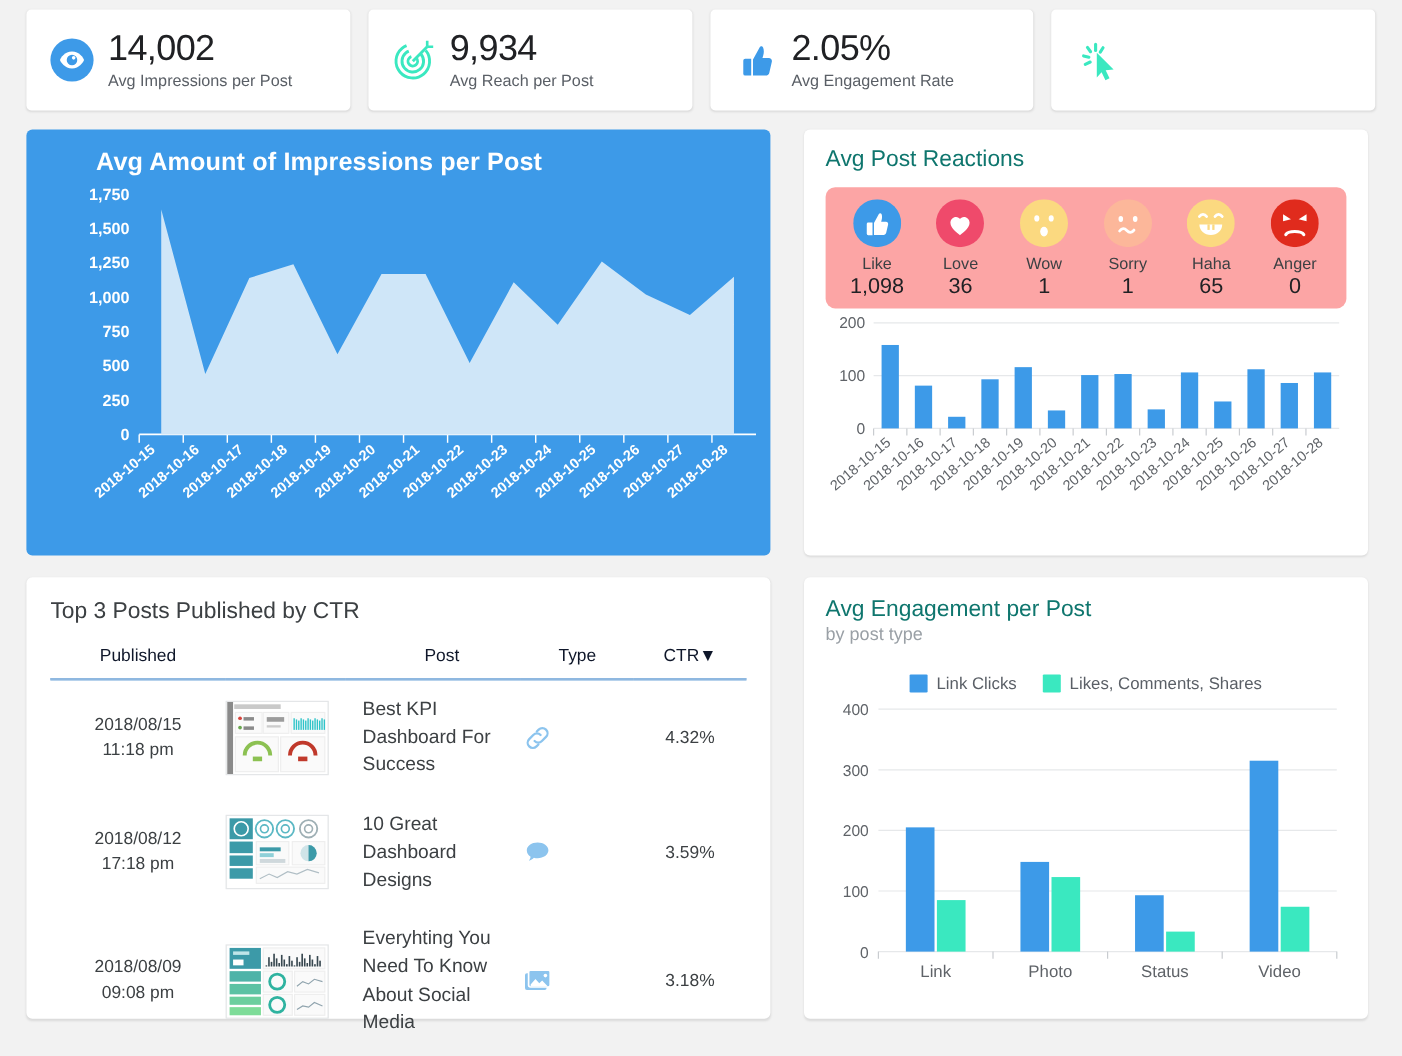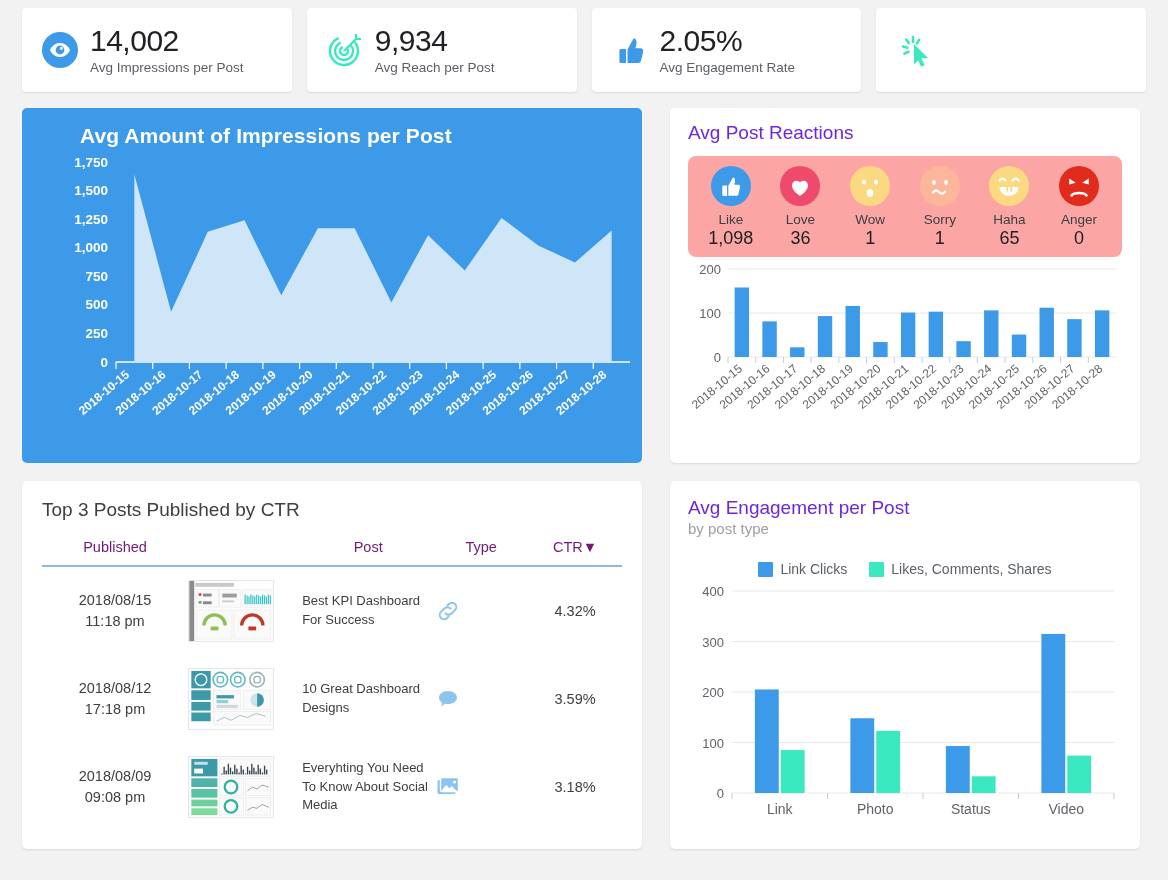--- a/index.html
+++ b/index.html
@@ -34,46 +34,46 @@
   .panel { background: #fff; border-radius: 5px; box-shadow: 0 1px 2px rgba(0,0,0,.10); }
   .panel-blue { background: #3d9ae8; border-radius: 5px; }
 
   
   .impr { height: 355px; padding: 16px 16px 6px 32px; position: relative; }
   .impr-title { color: #fff; font-size: 21px; font-weight: 700; padding-left: 26px; letter-spacing: .1px; }
   .impr-chart { position: relative; width: 100%; height: 300px; margin-top: 6px; }
 
   
   .react { height: 355px; padding: 14px 18px 8px 18px; }
-  .panel-title { font-size: 19px; color: #6d28d9; font-weight: 400; }
+  .panel-title { font-size: 19px; color: #0f766e; font-weight: 400; }
   .panel-sub { font-size: 15px; color: #9aa0a6; margin-top: 1px; }
   .react-strip {
     margin-top: 12px; background: #fca5a5; border-radius: 8px;
     display: flex; justify-content: space-around; padding: 10px 8px 8px 8px;
   }
   .react-item { text-align: center; width: 64px; }
   .react-emoji { width: 40px; height: 40px; border-radius: 50%; margin: 0 auto; position: relative; }
   .react-name { font-size: 13.5px; color: #3c4043; margin-top: 6px; }
   .react-val { font-size: 18px; color: #202124; margin-top: 1px; }
   .react-chart { position: relative; height: 150px; margin-top: 6px; }
 
   
   .tbl-panel { height: 368px; padding: 18px 20px 0 20px; }
   .tbl-title { font-size: 19px; color: #3c4043; }
   table { width: 100%; border-collapse: collapse; margin-top: 12px; table-layout: fixed; }
-  th { font-size: 14.5px; font-weight: 400; color: #701a75; padding: 6px 0 10px 0; }
+  th { font-size: 14.5px; font-weight: 400; color: #0f172a; padding: 6px 0 10px 0; }
   thead tr { border-bottom: 2px solid #8fb8e0; }
   td { padding: 13px 0; font-size: 14px; color: #3c4043; vertical-align: middle; }
   .c-pub { width: 140px; text-align: center; }
   .c-thumb { width: 96px; }
   .c-post { width: 140px; padding-left: 14px !important; }
   .c-type { width: 90px; text-align: center; }
   .c-ctr { width: 90px; text-align: center; }
   .pub-date { line-height: 1.45; font-size: 14.5px; }
-  .post-title { line-height: 1.45; font-size: 13px; }
+  .post-title { line-height: 1.45; font-size: 16px; }
   .ctr-val { font-size: 14.5px; }
   .thumb { width: 86px; height: 62px; border: 1px solid #e4e6e8; background: #fafafa; display: block; }
 
   
   .eng { height: 368px; padding: 16px 18px 6px 18px; }
   .legend { display: flex; gap: 22px; justify-content: center; margin-top: 24px; }
   .legend-item { display: flex; align-items: center; gap: 7px; font-size: 14px; color: #5a5f66; }
   .legend-sw { width: 15px; height: 15px; border-radius: 1px; }
   .eng-chart { position: relative; height: 250px; margin-top: 6px; }
 

